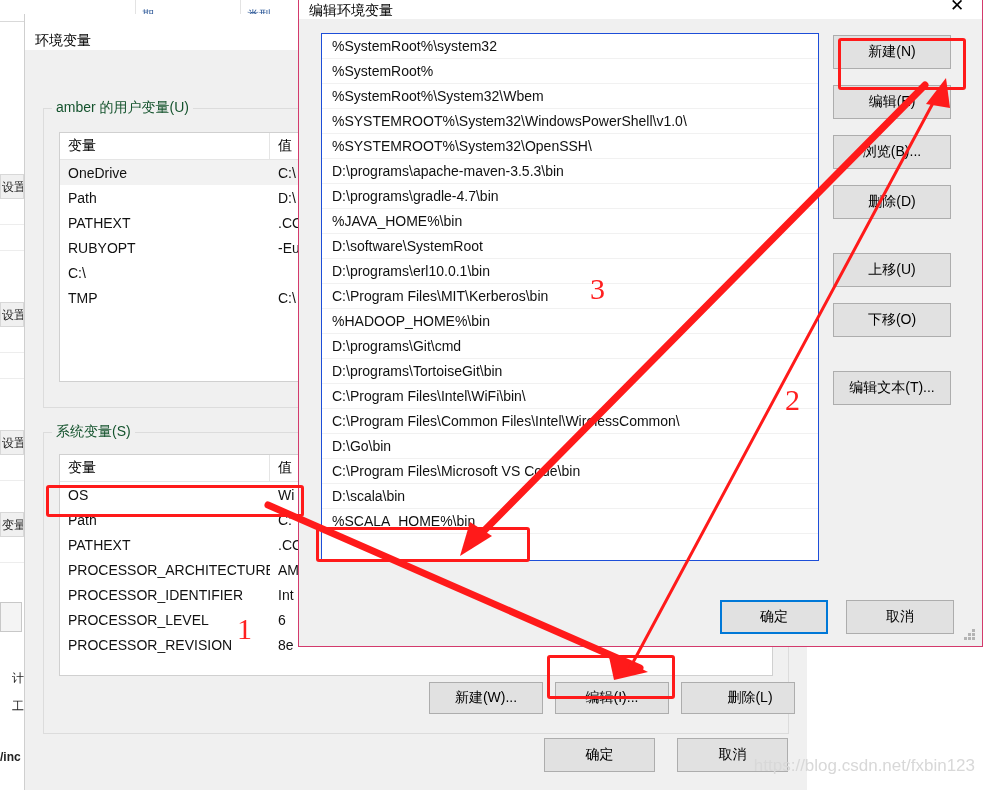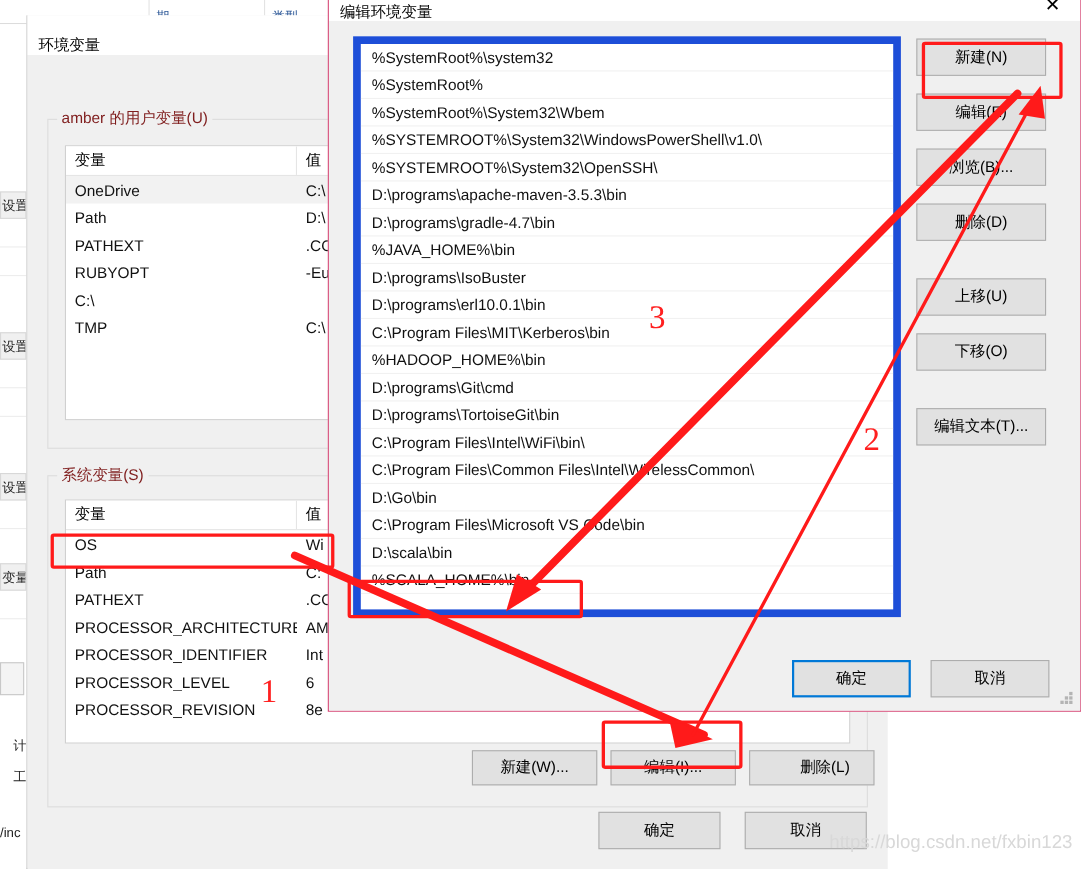--- a/index.html
+++ b/index.html
@@ -64,21 +64,21 @@
   }
 
   .group {
     position: absolute;
     border: 1px solid #dcdcdc;
     background: transparent;
   }
   .group-label {
     position: absolute; top: -10px; left: 8px;
     background: #f0f0f0; padding: 0 4px;
-    font-size: 14px; color: #7f1d1d; white-space: nowrap;
+    font-size: 14px; color: #14532d; white-space: nowrap;
   }
 
   .vartable {
     position: absolute;
     background: #ffffff;
     border: 1px solid #d0d0d0;
     overflow: hidden;
   }
   .vt-head {
     display: flex; height: 27px;
@@ -126,21 +126,21 @@
     font-size: 17px; color: #000; cursor: default;
   }
   .modal-body {
     position: absolute; left: 0; top: 32px; width: 683px; height: 627px;
     background: #f0f0f0;
   }
 
   .pathlist {
     position: absolute; left: 22px; top: 14px; width: 498px; height: 528px;
     background: #ffffff;
-    border: 7px solid #1d4ed8;
+    border: 1px solid #1d4ed8;
     overflow: hidden;
   }
   .pl-item {
     height: 25px; line-height: 25px;
     padding-left: 10px;
     font-size: 14px; color: #111;
     border-bottom: 1px solid #f1f1f1;
     white-space: nowrap; overflow: hidden;
   }
 
@@ -216,21 +216,21 @@
       <div class="bg-row shaded" style="top:280px;">设置</div>
       <div class="bg-row" style="top:306px;"></div>
       <div class="bg-row" style="top:332px;"></div>
       <div class="bg-row shaded" style="top:408px;">设置</div>
       <div class="bg-row" style="top:434px;"></div>
       <div class="bg-row shaded" style="top:490px;">变量</div>
       <div class="bg-row" style="top:516px;"></div>
       <div style="position:absolute; left:0px; top:580px; width:22px; height:30px; border:1px solid #c8c8c8; background:#f4f4f4;"></div>
       <div class="bg-bottom-text" style="top:648px; left:12px;">计</div>
       <div class="bg-bottom-text" style="top:676px; left:12px;">工</div>
-      <div class="bg-bottom-text" style="top:728px; left:0px;">/inc</div>
+      <div class="bg-bottom-text" style="top:728px; left:0px;font-weight:bold;">/inc</div>
 
     </div>
   </div>
 
   <div class="envwin">
     <div class="envwin-titlebar">
       <div class="envwin-title">环境变量</div>
     </div>
 
     <div class="envwin-body">
@@ -339,21 +339,21 @@
 
       <div class="pathlist">
         <div class="pl-item">%SystemRoot%\system32</div>
         <div class="pl-item">%SystemRoot%</div>
         <div class="pl-item">%SystemRoot%\System32\Wbem</div>
         <div class="pl-item">%SYSTEMROOT%\System32\WindowsPowerShell\v1.0\</div>
         <div class="pl-item">%SYSTEMROOT%\System32\OpenSSH\</div>
         <div class="pl-item">D:\programs\apache-maven-3.5.3\bin</div>
         <div class="pl-item">D:\programs\gradle-4.7\bin</div>
         <div class="pl-item">%JAVA_HOME%\bin</div>
-        <div class="pl-item">D:\programs\IsoBuster</div>
+        <div class="pl-item">D:\software\SystemRoot</div>
         <div class="pl-item">D:\programs\erl10.0.1\bin</div>
         <div class="pl-item">C:\Program Files\MIT\Kerberos\bin</div>
         <div class="pl-item">%HADOOP_HOME%\bin</div>
         <div class="pl-item">D:\programs\Git\cmd</div>
         <div class="pl-item">D:\programs\TortoiseGit\bin</div>
         <div class="pl-item">C:\Program Files\Intel\WiFi\bin\</div>
         <div class="pl-item">C:\Program Files\Common Files\Intel\WirelessCommon\</div>
         <div class="pl-item">D:\Go\bin</div>
         <div class="pl-item">C:\Program Files\Microsoft VS Code\bin</div>
         <div class="pl-item">D:\scala\bin</div>

